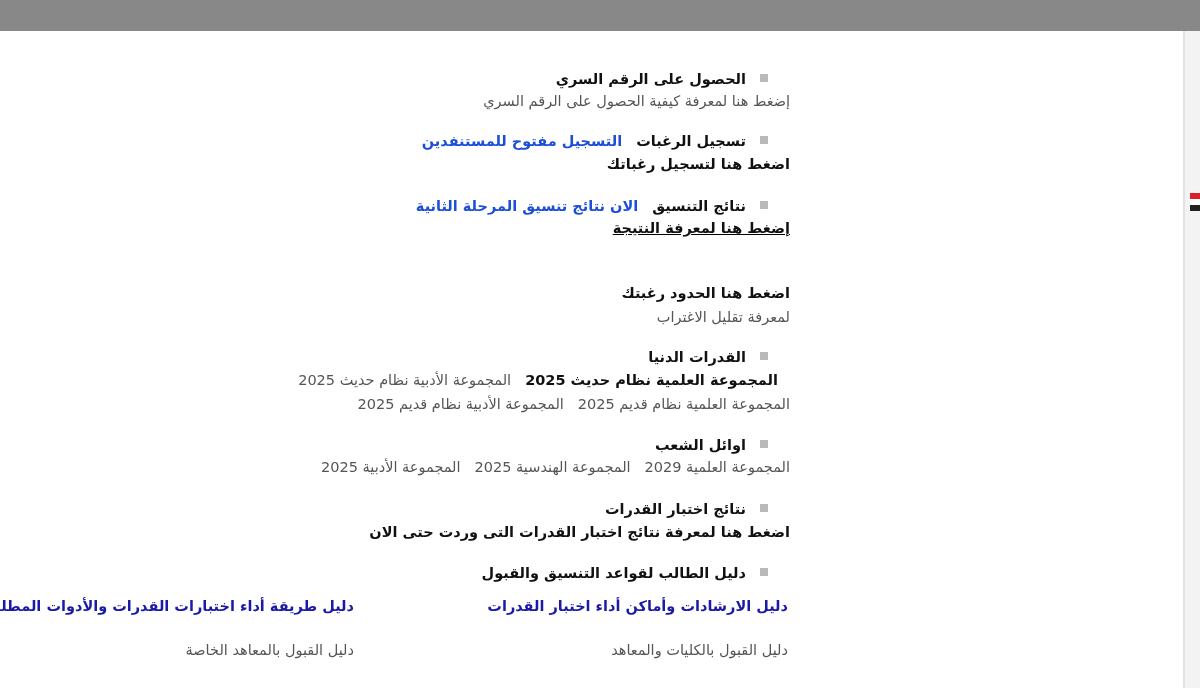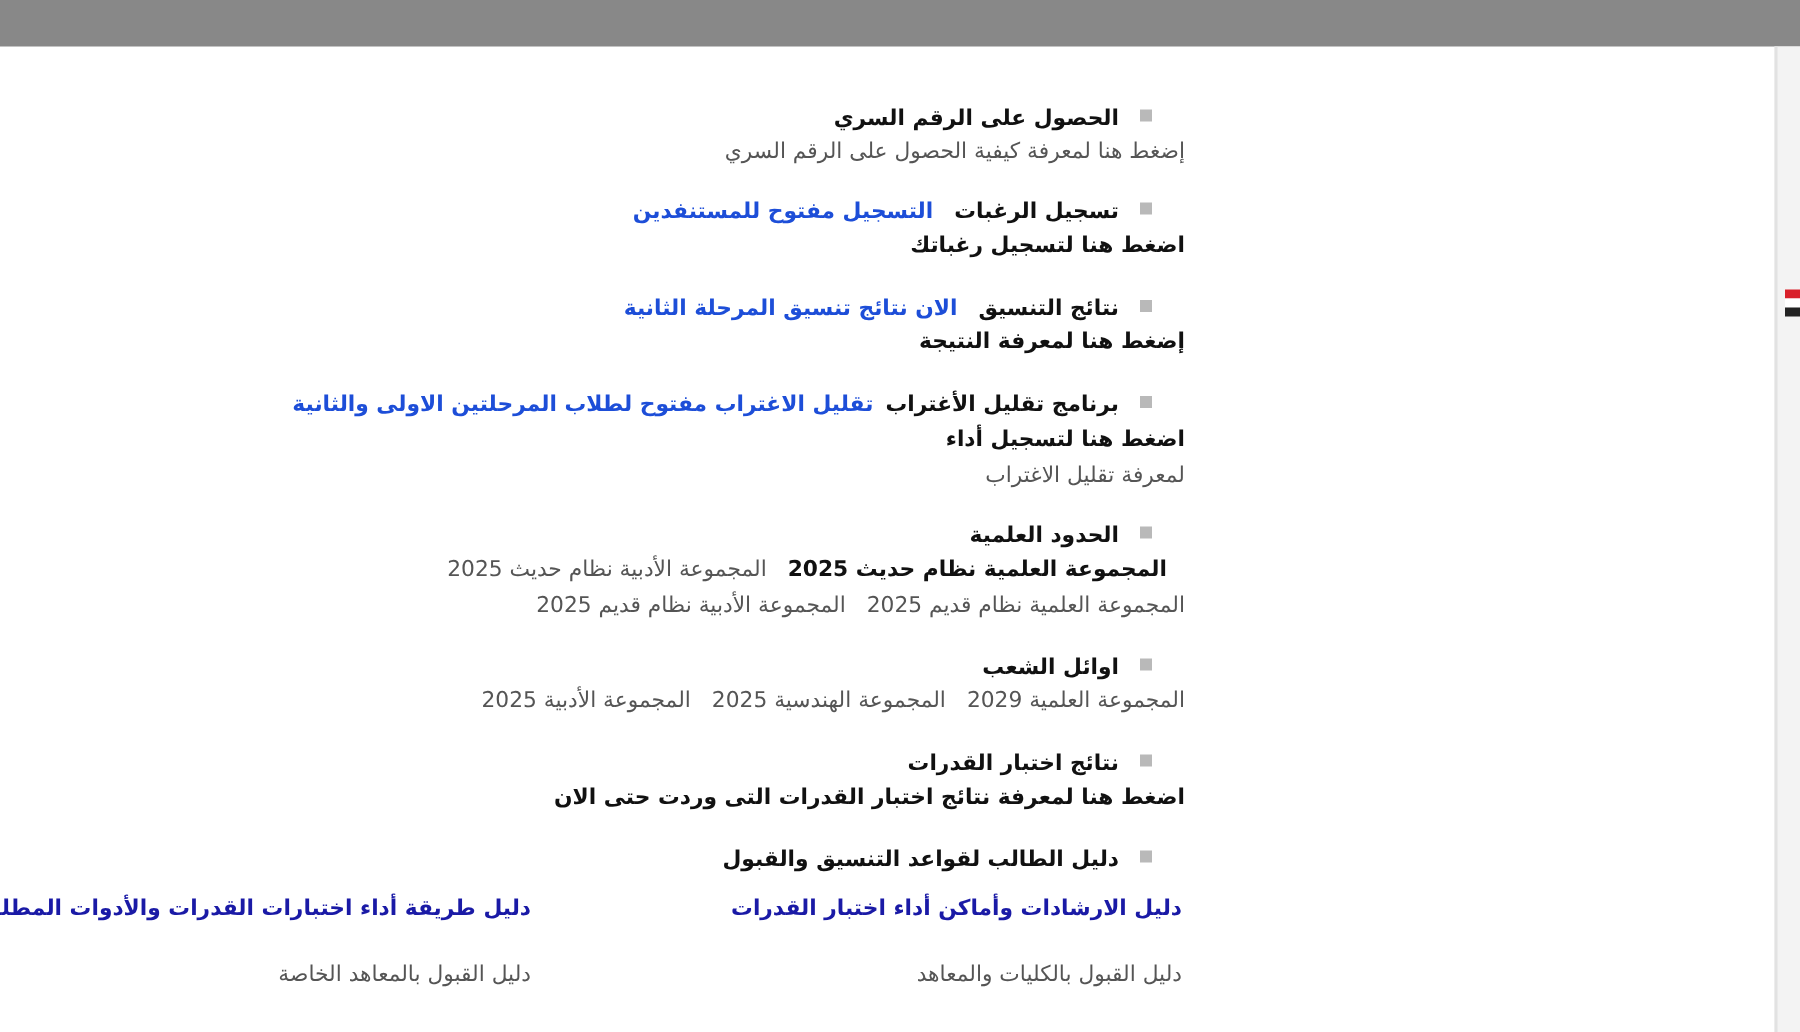--- a/index.html
+++ b/index.html
@@ -46,36 +46,33 @@
   <div class="line" style="right:170px; top:100px;">
     <span class="bullet"></span><span class="title">تسجيل الرغبات</span><span class="gap"></span><a class="red">التسجيل مفتوح للمستنفدين</a>
   </div>
   <div class="line" style="right:148px; top:123px;">
     <a class="dark">اضغط هنا لتسجيل رغباتك</a>
   </div>
 
   <div class="line" style="right:170px; top:165px;">
     <span class="bullet"></span><span class="title">نتائج التنسيق</span><span class="gap"></span><a class="red">الان نتائج تنسيق المرحلة الثانية</a>
   </div>
-  <div class="line" style="right:148px; top:187px;">
+  <div class="line" style="right:148px; top:187px;text-decoration:underline;">
     <a class="dark">إضغط هنا لمعرفة النتيجة</a>
   </div>
 
-  <div class="line" style="right:170px; top:229px;">
-    <span class="bullet"></span><span class="title">برنامج تقليل الأغتراب</span><span class="gap" style="width:8px"></span><a class="red">تقليل الاغتراب مفتوح لطلاب المرحلتين الاولى والثانية</a>
-  </div>
   <div class="line" style="right:148px; top:252px;">
-    <a class="dark">اضغط هنا لتسجيل أداء</a>
+    <a class="dark">اضغط هنا الحدود رغبتك</a>
   </div>
   <div class="line" style="right:148px; top:276px;">
     <a class="gray">لمعرفة تقليل الاغتراب</a>
   </div>
 
   <div class="line" style="right:170px; top:316px;">
-    <span class="bullet"></span><span class="title">الحدود العلمية</span>
+    <span class="bullet"></span><span class="title">القدرات الدنيا</span>
   </div>
   <div class="line" style="right:160px; top:339px;">
     <a class="dark">المجموعة العلمية نظام حديث 2025</a><span class="gap"></span><a class="gray">المجموعة الأدبية نظام حديث 2025</a>
   </div>
   <div class="line" style="right:148px; top:363px;">
     <a class="gray">المجموعة العلمية نظام قديم 2025</a><span class="gap"></span><a class="gray">المجموعة الأدبية نظام قديم 2025</a>
   </div>
 
   <div class="line" style="right:170px; top:404px;">
     <span class="bullet"></span><span class="title">اوائل الشعب</span>

